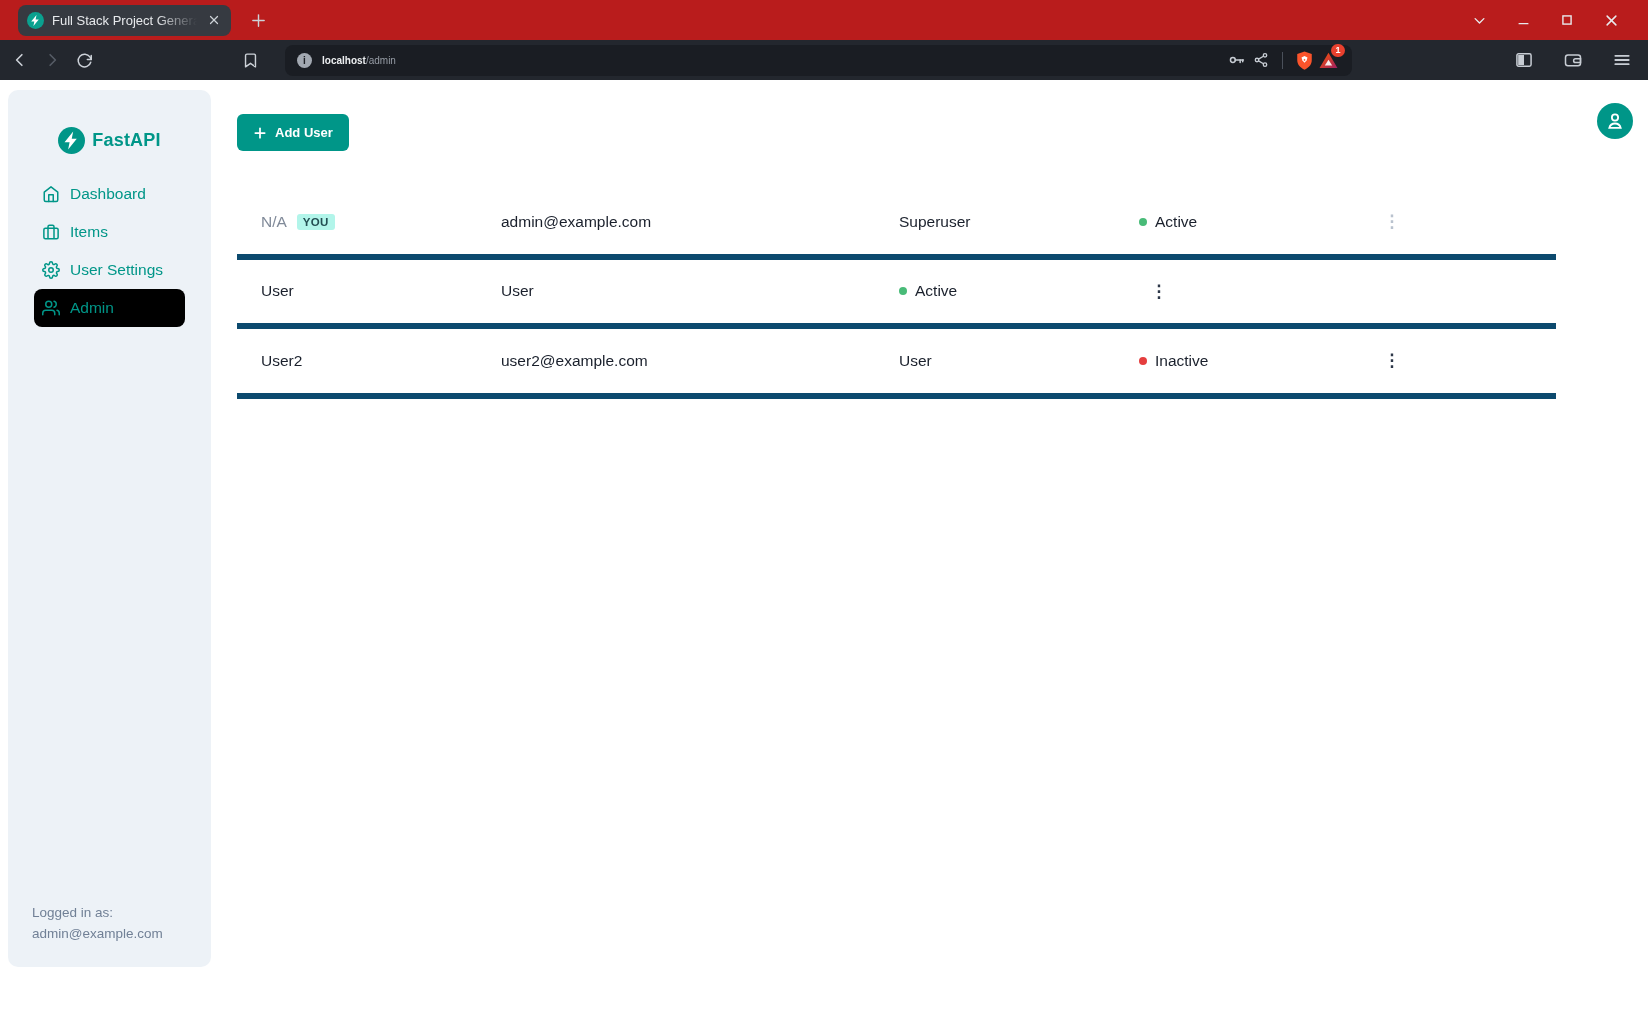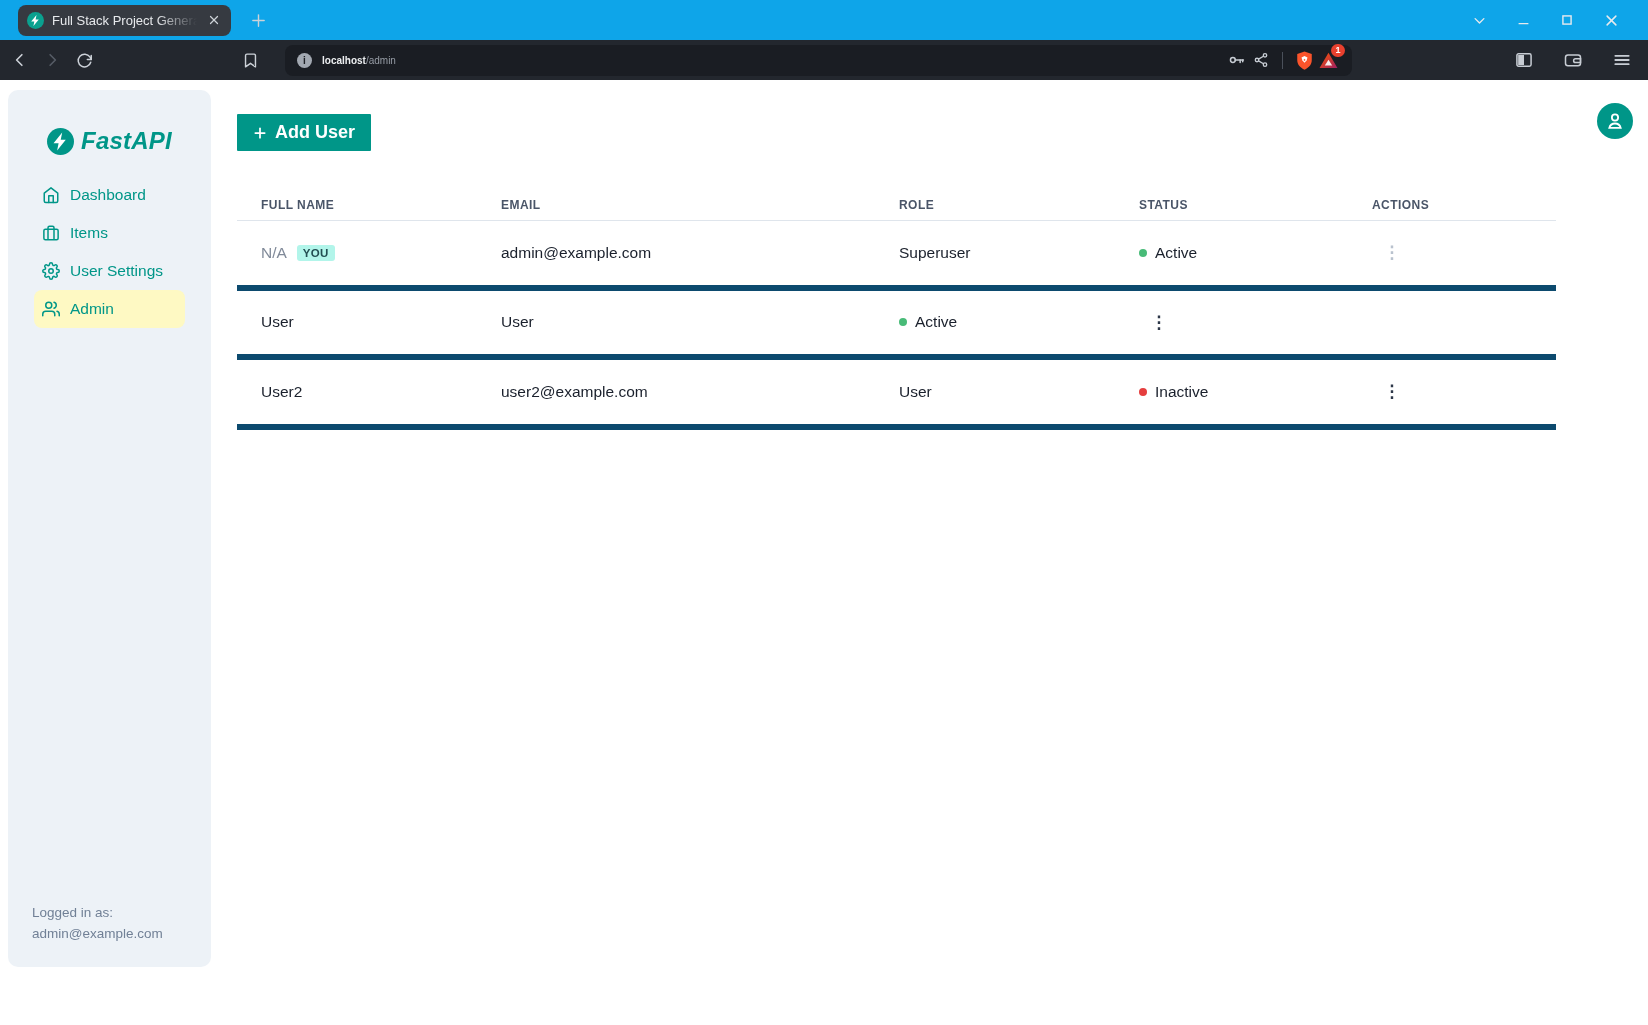--- a/index.html
+++ b/index.html
@@ -1,20 +1,20 @@
 <!DOCTYPE html>
 <html style="--accent: #009688; --badge-bg: #b2f5ea; --badge-text: #234e52; --status-green: #48bb78; --status-red: #e53e3e; --badge-red: #e8402e;"><head>
 <meta charset="utf-8">
 <style>
   * { margin:0; padding:0; box-sizing:border-box; }
   html,body { width:1648px; height:1025px; overflow:hidden; background:#fff;
     font-family:"Liberation Sans", sans-serif; }
 
   
-  .tabbar { height:40px; background:#0ea5e9; display:flex; align-items:center; position:relative; }
+  .tabbar { height:40px; background:#b91c1c; display:flex; align-items:center; position:relative; }
   .tab { margin-left:18px; width:213px; height:31px; background:#363a41; border-radius:8px;
     display:flex; align-items:center; padding:0 8px 0 9px; }
   .favicon { width:17px; height:17px; flex:0 0 17px; display:flex; }
   .tab-title { margin-left:8px; font-size:13px; color:#e7e9ec; white-space:nowrap; overflow:hidden;
     max-width:145px; -webkit-mask-image:linear-gradient(90deg,#000 72%,transparent);
     mask-image:linear-gradient(90deg,#000 72%,transparent); }
   .tab-close { margin-left:auto; width:18px; height:18px; border:0; background:transparent; color:#cdd2d8;
     display:flex; align-items:center; justify-content:center; cursor:pointer; }
   .newtab { margin-left:14px; width:26px; height:26px; border:0; background:transparent; color:#cdd2d8;
     display:flex; align-items:center; justify-content:center; cursor:pointer; }
@@ -45,35 +45,35 @@
   .toolbar-right button { border:0; background:transparent; color:#c8cdd4; width:24px; height:24px;
     display:flex; align-items:center; justify-content:center; cursor:pointer; }
 
   
   .page { position:relative; height:945px; background:#fff; }
 
   .sidebar { position:absolute; left:8px; top:10px; width:203px; height:877px;
     background:#edf2f7; border-radius:10px; }
   .logo { margin:37px auto 0; display:flex; align-items:center; justify-content:center; gap:7px; cursor:pointer; }
   .logo-mark { width:27px; height:27px; display:flex; }
-  .logo-text { font-size:24px; font-weight:700; color:var(--accent,#009688); letter-spacing:.2px;font-style:italic; }
+  .logo-text { font-size:18px; font-weight:700; color:var(--accent,#009688); letter-spacing:.2px; }
   .nav { margin-top:21px; padding:0 26px; display:flex; flex-direction:column; }
   .nav-item { height:38px; display:flex; align-items:center; gap:10px; padding-left:8px;
     border-radius:8px; color:var(--accent,#009688); font-size:15.5px; cursor:pointer; }
-  .nav-item.active { background:#fef9c3; }
+  .nav-item.active { background:#000000; }
   .nav-icon { width:18px; height:18px; display:flex; }
   .sidebar-footer { position:absolute; left:24px; bottom:22px; font-size:13.5px; color:#718096; line-height:1.55; }
 
   .avatar-btn { position:absolute; top:23px; right:15px; width:36px; height:36px; border-radius:50%;
     border:0; background:var(--accent,#009688); display:flex; align-items:center; justify-content:center; cursor:pointer; }
 
   .main { position:absolute; left:237px; right:92px; top:0; }
   .page-title { margin-top:46px; font-size:29px; font-weight:700; color:#1a202c; letter-spacing:-.2px; }
-  .add-user { margin-top:34px; height:37px; padding:0 16px; border:0; border-radius:1px;
-    background:var(--accent,#009688); color:#fff; font-size:18px; font-weight:700;
+  .add-user { margin-top:34px; height:37px; padding:0 16px; border:0; border-radius:6px;
+    background:var(--accent,#009688); color:#fff; font-size:13px; font-weight:700;
     display:flex; align-items:center; gap:8px; cursor:pointer; font-family:inherit; }
 
   .table { margin-top:39px; }
   .trow, .thead-row { display:grid; grid-template-columns:240px 398px 240px 233px 1fr; align-items:center; }
   .thead-row { height:31px; border-bottom:1px solid #dfe5ec; }
   .th { padding-left:24px; font-size:12px; font-weight:700; color:#4a5568; letter-spacing:.45px; }
   .trow { height:69.5px; border-bottom:6px solid #0c4a6e; }
   .td { padding-left:24px; font-size:15.5px; color:#1a202c; display:flex; align-items:center; }
   .name-muted { color:#808a99; }
   .you-badge { margin-left:10px; background:var(--badge-bg,#b2f5ea); color:var(--badge-text,#234e52);
@@ -300,27 +300,20 @@
       <span>
         <svg viewBox="0 0 24 24" width="14" height="14" stroke="#fff" stroke-width="3" fill="none" stroke-linecap="round">
             <line x1="12" y1="4" x2="12" y2="20"></line>
             <line x1="4" y1="12" x2="20" y2="12"></line>
           </svg>
       </span>
       <span>Add User</span>
     </button>
 
     <div class="table">
-      <div class="thead-row">
-          <div class="th">FULL NAME</div>
-          <div class="th">EMAIL</div>
-          <div class="th">ROLE</div>
-          <div class="th">STATUS</div>
-          <div class="th">ACTIONS</div>
-        </div>
       <div class="tbody">
           <div class="trow">
     <div class="td">
       <span class="full-name name-muted">N/A</span>
       <span class="you-badge">YOU</span>
     </div>
     <div class="td">admin@example.com</div>
     <div class="td">Superuser</div>
     <div class="td">
       <span class="dot green"></span>

